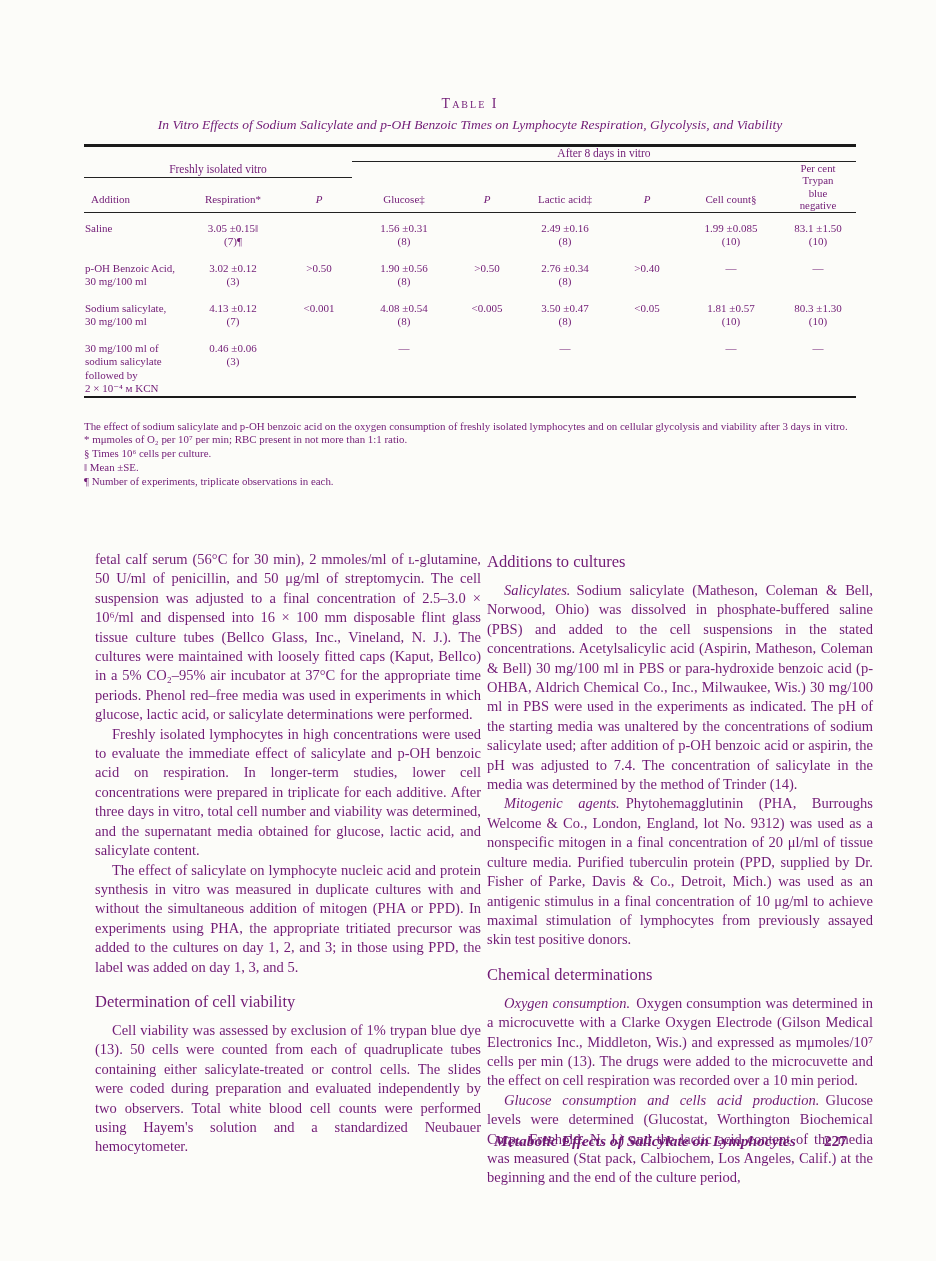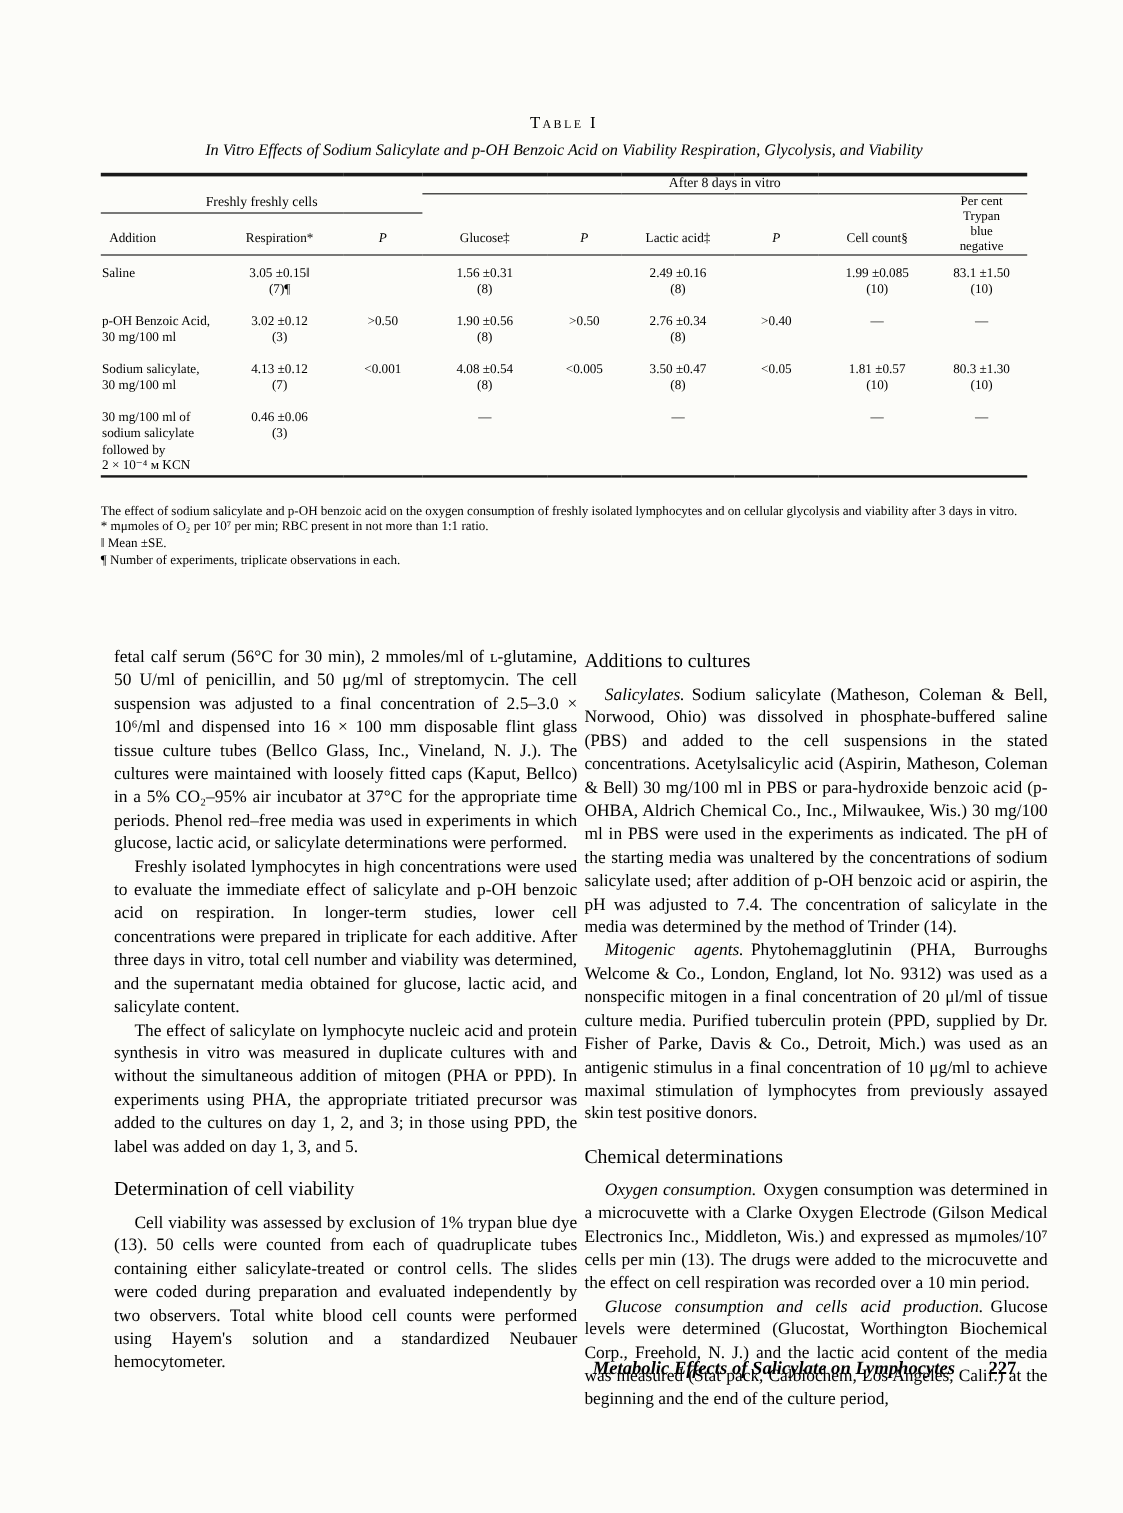--- a/index.html
+++ b/index.html
@@ -1,18 +1,18 @@
 <!DOCTYPE html>
 <html><head>
 <meta charset="utf-8">
 <style>
   html,body{margin:0;padding:0;background:#e8e8e4;}
   .page{
     position:relative; width:936px; height:1261px; margin:0 auto;
-    background:#fcfcf9; color:#000000;
+    background:#fcfcf9; color:#701a75;
     font-family:"Liberation Serif","DejaVu Serif",serif;
     overflow:hidden;
   }
   
   .table-block{position:absolute; left:84px; top:96px; width:772px;}
   .table-label{
     text-align:center; font-variant:small-caps; font-size:14px;
     letter-spacing:2px;
   }
   .table-title{
@@ -47,21 +47,21 @@
     vertical-align:top; text-align:center; padding:9px 2px 4px;
     white-space:pre-line;
   }
   tr.data td.c-addition{text-align:left; padding-left:1px;}
   tr.data.last td{padding-bottom:0;}
   
   .table-notes{margin-top:22px; font-size:10.9px; line-height:13.8px;}
   .table-notes .note{margin:0;}
   
   .col{
-    position:absolute; top:539px; width:386px;
+    position:absolute; top:550px; width:386px;
     font-size:14.5px; line-height:19.4px; text-align:justify;
   }
   .col-left{left:95px;}
   .col-right{left:487px;}
   .col p{margin:0; text-indent:17px;}
   .col p.no-indent{text-indent:0;}
   .sec-heading{
     font-size:16.5px; font-weight:normal; margin:15px 0 9px 0;
     text-align:left; line-height:20px;
   }
@@ -75,41 +75,41 @@
   .running-title{font-style:italic; font-weight:bold;}
   .page-number{font-weight:bold; margin-left:28px;}
 </style>
 </head>
 <body>
 
 <div class="page">
 
   <div class="table-block">
     <div class="table-label">Table I</div>
-    <div class="table-title">In Vitro Effects of Sodium Salicylate and p-OH Benzoic Acid on Viability Respiration, Glycolysis, and Viability</div>
+    <div class="table-title">In Vitro Effects of Sodium Salicylate and p-OH Benzoic Times on Lymphocyte Respiration, Glycolysis, and Viability</div>
 
     <table class="t">
       <colgroup>
         <col style="width:96px">
           <col style="width:106px">
           <col style="width:66px">
         <col style="width:104px">
           <col style="width:62px">
           <col style="width:94px">
         <col style="width:70px">
           <col style="width:98px">
           <col style="width:76px">
       </colgroup>
       <tbody>
           <tr>
         <td colspan="3"></td>
         <td colspan="6" class="group-after">After 8 days in vitro</td>
       </tr>
       <tr>
-        <td colspan="3" class="group-fresh">Freshly freshly cells</td>
+        <td colspan="3" class="group-fresh">Freshly isolated vitro</td>
         <td colspan="5"></td>
         <td rowspan="2" class="trypan-h">Per cent
 Trypan
 blue
 negative</td>
       </tr>
       <tr class="colhead">
         <th class="h-addition">Addition</th>
         <th>Respiration*</th>
         <th class="p-col">P</th>
@@ -182,20 +182,21 @@
         <td></td>
         <td>—</td>
         <td>—</td>
       </tr>
     </tbody>
       </table>
 
     <div class="table-notes">
       <div class="note">The effect of sodium salicylate and p-OH benzoic acid on the oxygen consumption of freshly isolated lymphocytes and on cellular glycolysis and viability after 3 days in vitro.</div>
       <div class="note">* mμmoles of O₂ per 10⁷ per min; RBC present in not more than 1:1 ratio.</div>
+      <div class="note">§ Times 10⁶ cells per culture.</div>
       <div class="note">‖ Mean ±SE.</div>
       <div class="note">¶ Number of experiments, triplicate observations in each.</div>
     </div>
   </div>
 
   <div class="col col-left">
     <p class="no-indent">fetal calf serum (56°C for 30 min), 2 mmoles/ml of ʟ-glutamine, 50 U/ml of penicillin, and 50 μg/ml of streptomycin. The cell suspension was adjusted to a final concentration of 2.5–3.0 × 10⁶/ml and dispensed into 16 × 100 mm disposable flint glass tissue culture tubes (Bellco Glass, Inc., Vineland, N. J.). The cultures were maintained with loosely fitted caps (Kaput, Bellco) in a 5% CO₂–95% air incubator at 37°C for the appropriate time periods. Phenol red–free media was used in experiments in which glucose, lactic acid, or salicylate determinations were performed.</p>
     <p>Freshly isolated lymphocytes in high concentrations were used to evaluate the immediate effect of salicylate and p-OH benzoic acid on respiration. In longer-term studies, lower cell concentrations were prepared in triplicate for each additive. After three days in vitro, total cell number and viability was determined, and the supernatant media obtained for glucose, lactic acid, and salicylate content.</p>
     <p>The effect of salicylate on lymphocyte nucleic acid and protein synthesis in vitro was measured in duplicate cultures with and without the simultaneous addition of mitogen (PHA or PPD). In experiments using PHA, the appropriate tritiated precursor was added to the cultures on day 1, 2, and 3; in those using PPD, the label was added on day 1, 3, and 5.</p>
     <h2 class="sec-heading">Determination of cell viability</h2>

